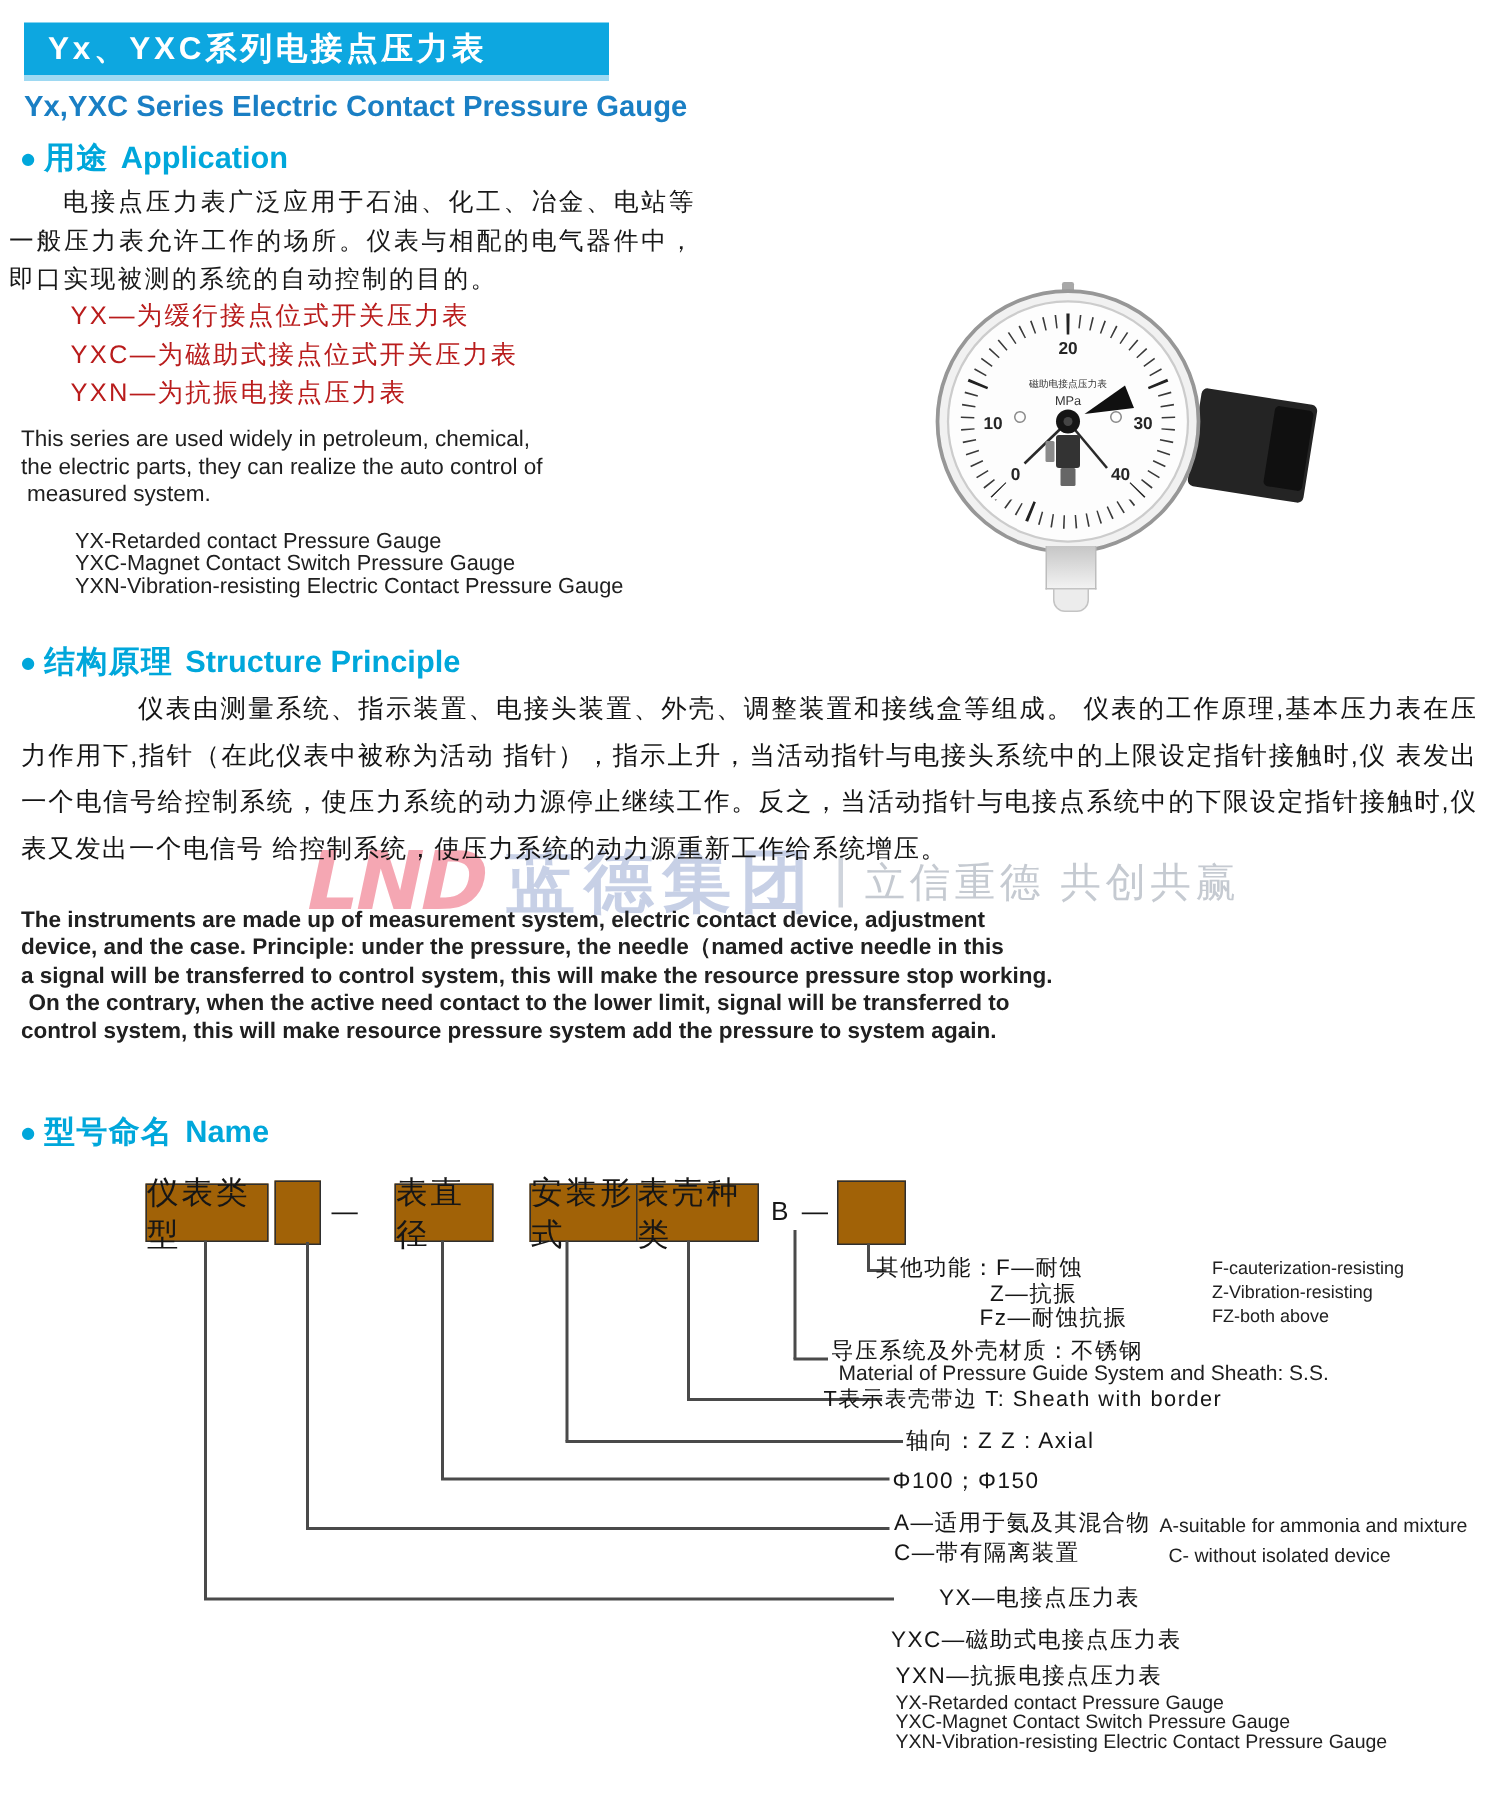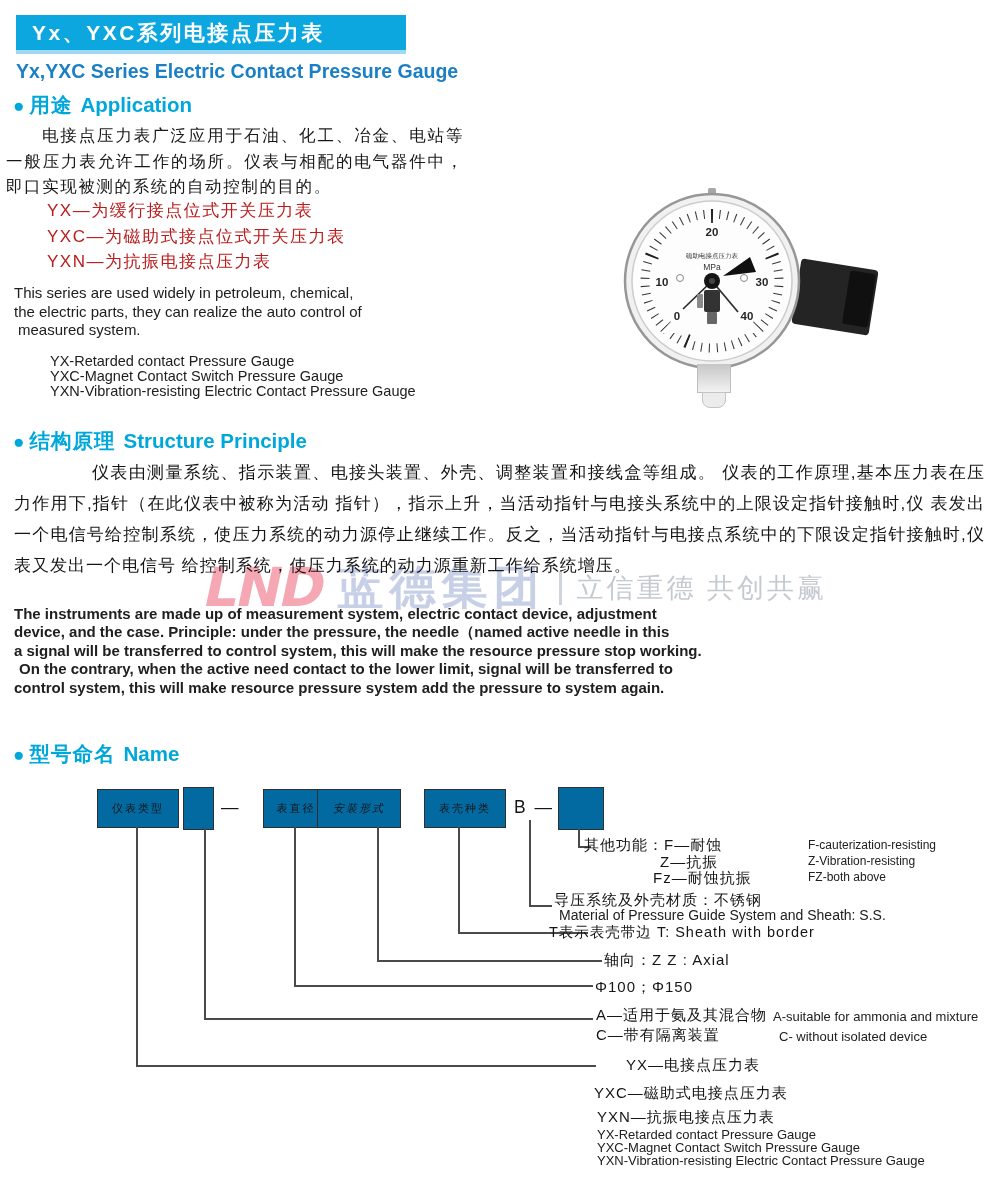--- a/index.html
+++ b/index.html
@@ -24,21 +24,21 @@
   
   .wm{display:flex;align-items:center;gap:14px;z-index:0;}
   .wm-logo{font-size:54px;font-weight:800;color:rgba(237,95,116,0.55);transform:skewX(-12deg);
            letter-spacing:-2px;font-family:"DejaVu Sans","Liberation Sans",sans-serif;}
   .wm-brand{font-size:46px;font-weight:bold;color:rgba(130,150,200,0.45);letter-spacing:6px;}
   .wm-div{width:3px;height:34px;background:rgba(160,170,185,0.5);}
   .wm-slogan{font-size:27px;color:rgba(150,158,172,0.55);letter-spacing:3px;}
   .overwm{z-index:1;}
   
   .nbox{border:1.8px solid #2f2f2f;display:flex;align-items:center;justify-content:center;
-        font-size:11px;letter-spacing:2px;color:#161616;background:#0369a1;}
+        font-size:21px;letter-spacing:2px;color:#161616;background:#a16207;}
   .ln{background:#4a4a4a;}
   .annzh{font-size:15px;letter-spacing:1px;color:#161616;white-space:nowrap;}
   .annen{font-size:12px;color:#202020;white-space:nowrap;}
   .blabel{font-size:17.5px;color:#161616;letter-spacing:2px;}
   
   .stem1{left:697px;top:364px;width:32px;height:28px;background:linear-gradient(#c6c6c6,#f2f2f2);
          border:1px solid #bdbdbd;border-top:none;}
   .stem2{left:702px;top:392px;width:22px;height:14px;background:#ececec;border:1px solid #c4c4c4;
          border-radius:0 0 8px 8px;}
   .connector{left:796px;top:264px;width:78px;height:66px;background:#242424;border-radius:4px;
@@ -132,21 +132,21 @@
   </div>
 
   <div class="abs sechead overwm" style="left:13px;top:740px;">
     <span class="bullet">●</span><span>型号命名</span><span class="en">Name</span>
   </div>
 
   <div class="abs nbox" style="left:97px;top:789px;width:80px;height:37px;">仪表类型</div>
   <div class="abs nbox" style="left:183px;top:787px;width:29px;height:41px;"></div>
   <span class="abs blabel" style="left:221px;top:797px;">—</span>
   <div class="abs nbox" style="left:263px;top:789px;width:64px;height:37px;">表直径</div>
-  <div class="abs nbox" style="left:317px;top:789px;width:82px;height:37px;font-style:italic;">安装形式</div>
+  <div class="abs nbox" style="left:353px;top:789px;width:82px;height:37px;">安装形式</div>
   <div class="abs nbox" style="left:424px;top:789px;width:80px;height:37px;">表壳种类</div>
   <span class="abs blabel" style="left:514px;top:797px;">B —</span>
   <div class="abs nbox" style="left:558px;top:787px;width:44px;height:41px;"></div>
 
   <div class="abs ln" style="left:136px;top:827px;width:1.6px;height:239px;"></div>
   <div class="abs ln" style="left:136px;top:1065px;width:460px;height:1.6px;"></div>
   <div class="abs ln" style="left:204px;top:828px;width:1.6px;height:191px;"></div>
   <div class="abs ln" style="left:204px;top:1018px;width:389px;height:1.6px;"></div>
   <div class="abs ln" style="left:294px;top:827px;width:1.6px;height:159px;"></div>
   <div class="abs ln" style="left:294px;top:985px;width:299px;height:1.6px;"></div>

